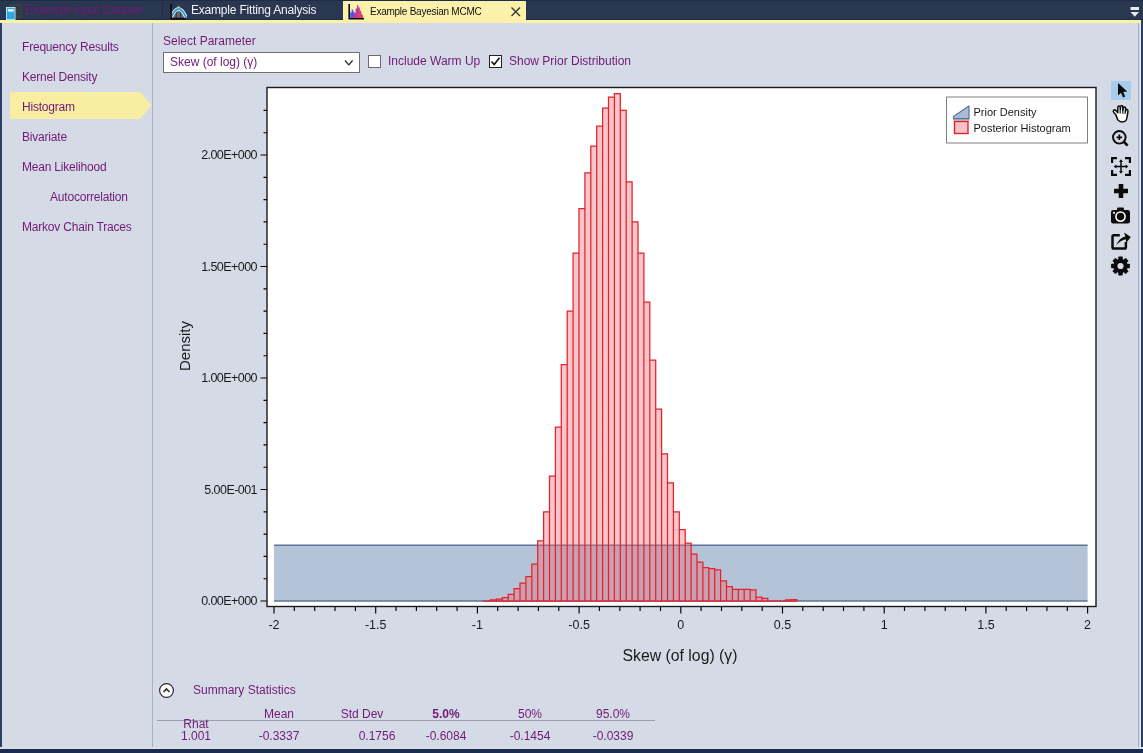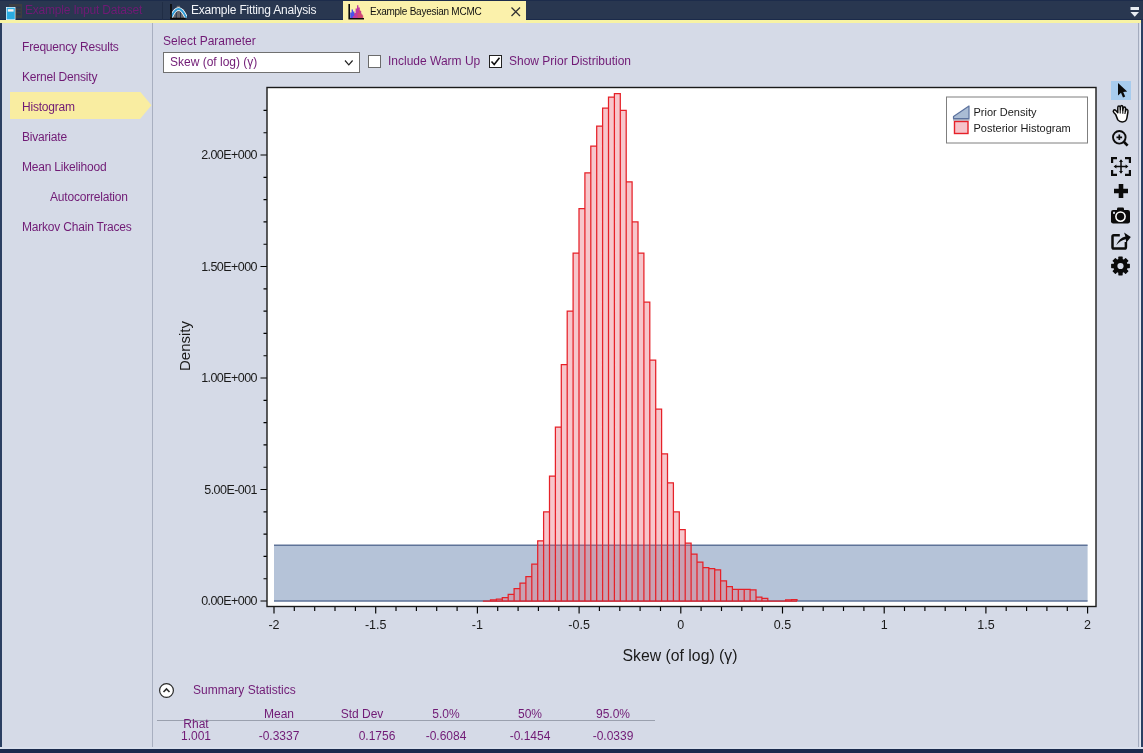--- a/index.html
+++ b/index.html
@@ -177,21 +177,21 @@
 
 <svg class="abs" style="left:159px;top:683px;" width="15" height="15" viewBox="0 0 15 15">
   <circle cx="7.5" cy="7.5" r="6.9" fill="#ffffff" stroke="#2b2b2b" stroke-width="1.2"></circle>
   <path d="M4.5 9 L7.5 5.9 L10.5 9" fill="none" stroke="#2b2b2b" stroke-width="1.6"></path>
 </svg>
 <div class="txt" style="left:179px;top:683px;font-size:12px;margin-left:14px;">Summary Statistics</div>
 <div class="abs" style="left:157px;top:720px;width:498px;height:1px;background:#9aa0ae;"></div>
 <div class="txt" style="left:196px;top:717px;font-size:12px;transform:translateX(-50%);">Rhat</div>
 <div class="txt" style="left:279px;top:707px;font-size:12px;transform:translateX(-50%);">Mean</div>
 <div class="txt" style="left:362px;top:707px;font-size:12px;transform:translateX(-50%);">Std Dev</div>
-<div class="txt" style="left:446px;top:707px;font-size:12px;transform:translateX(-50%);">5.0%</div>
+<div class="txt" style="left:446px;top:707px;font-size:12px;transform:translateX(-50%);font-weight:bold;">5.0%</div>
 <div class="txt" style="left:530px;top:707px;font-size:12px;transform:translateX(-50%);">50%</div>
 <div class="txt" style="left:613px;top:707px;font-size:12px;transform:translateX(-50%);">95.0%</div>
 <div class="txt" style="left:196px;top:729px;font-size:12px;transform:translateX(-50%);">1.001</div>
 <div class="txt" style="left:279px;top:729px;font-size:12px;transform:translateX(-50%);">-0.3337</div>
 <div class="txt" style="left:362px;top:729px;font-size:12px;transform:translateX(-50%);padding-left:30px;">0.1756</div>
 <div class="txt" style="left:446px;top:729px;font-size:12px;transform:translateX(-50%);">-0.6084</div>
 <div class="txt" style="left:530px;top:729px;font-size:12px;transform:translateX(-50%);">-0.1454</div>
 <div class="txt" style="left:613px;top:729px;font-size:12px;transform:translateX(-50%);">-0.0339</div>
 
 </body></html>

